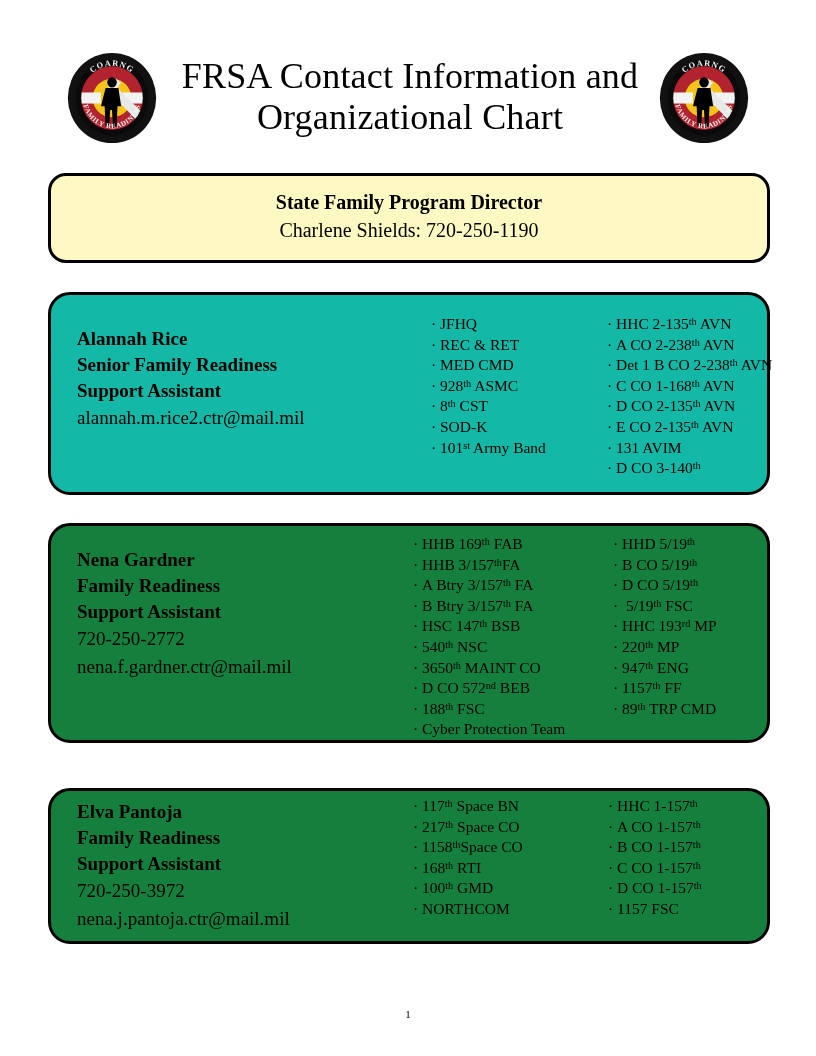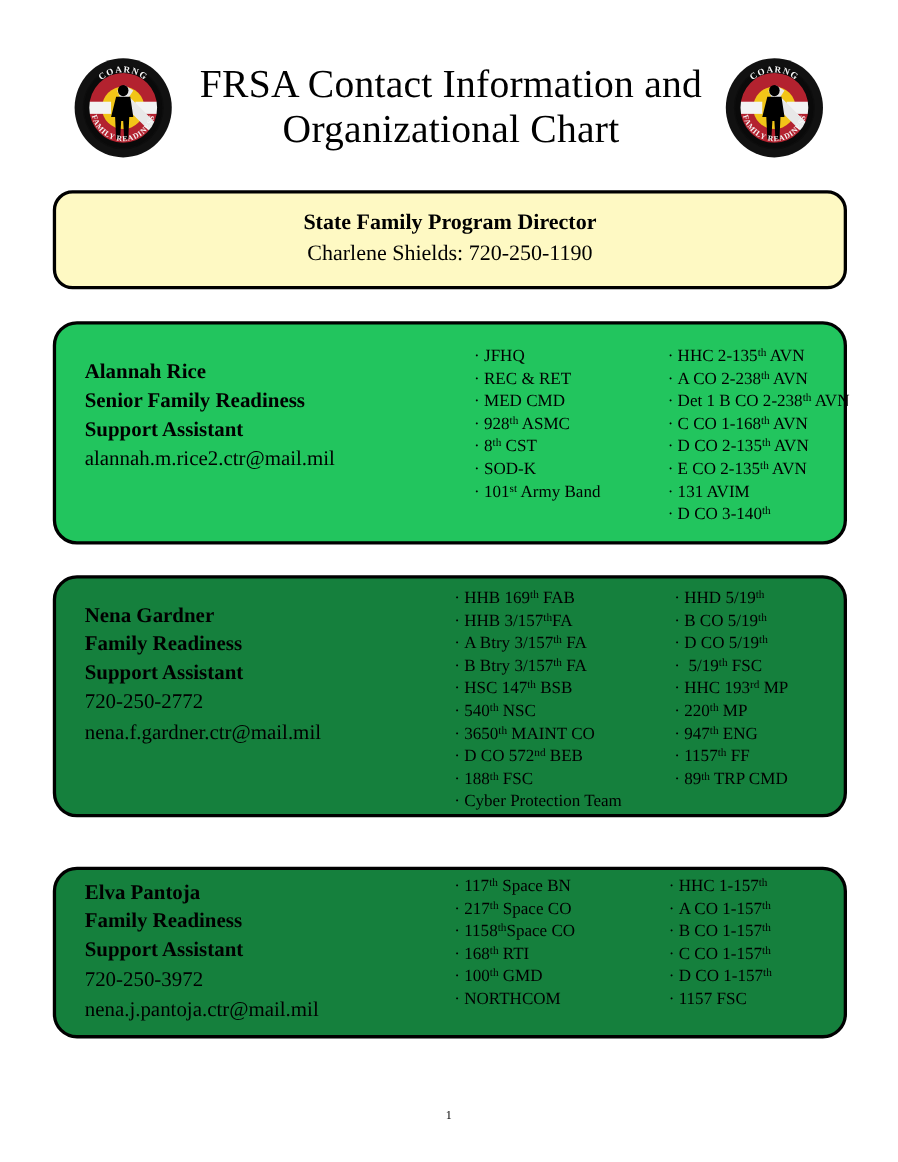--- a/index.html
+++ b/index.html
@@ -59,21 +59,21 @@
   }
   .panel.director {
     top: 173px;
     height: 90px;
     background: #fef9c3;
     border-radius: 18px;
   }
   .panel.gold {
     top: 292px;
     height: 203px;
-    background: #22c55e;
+    background: #14b8a6;
   }
   .panel.white1 {
     top: 523px;
     height: 220px;
   }
   .panel.white2 {
     top: 788px;
     height: 156px;
   }
 

